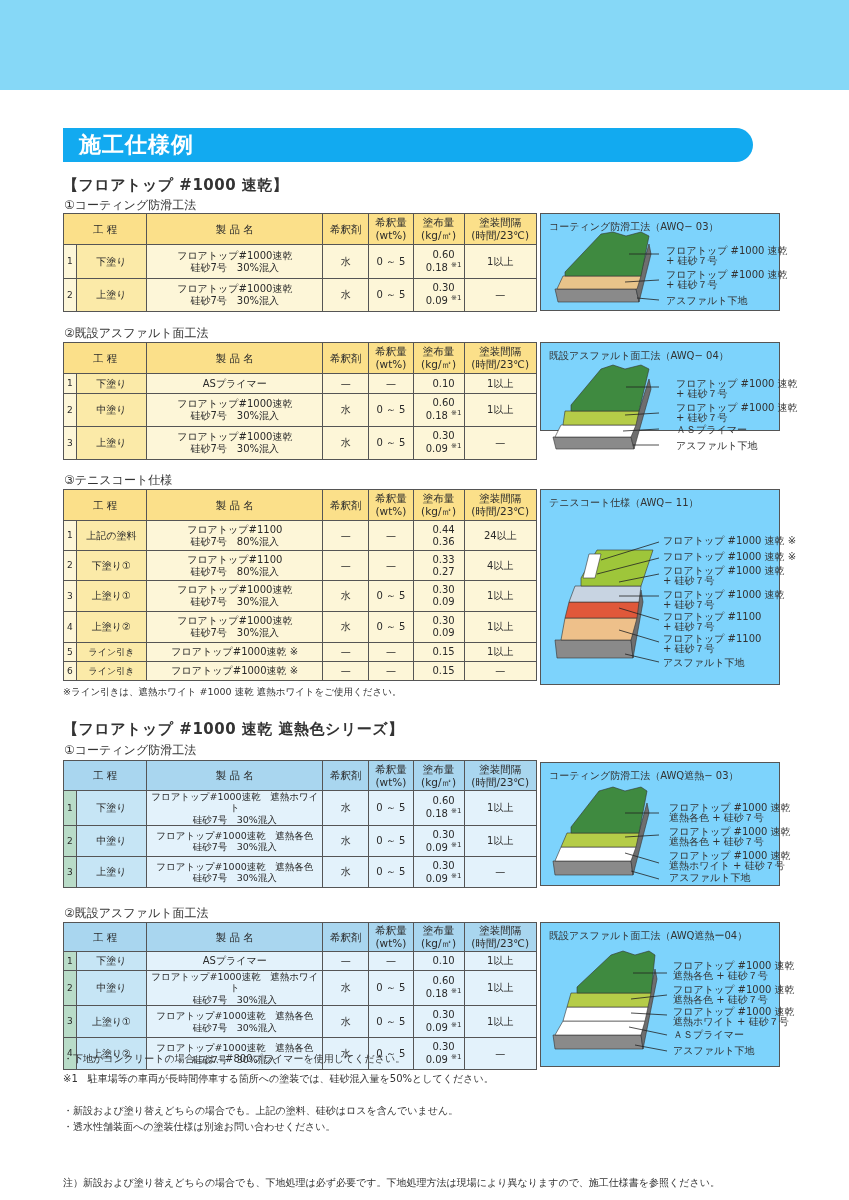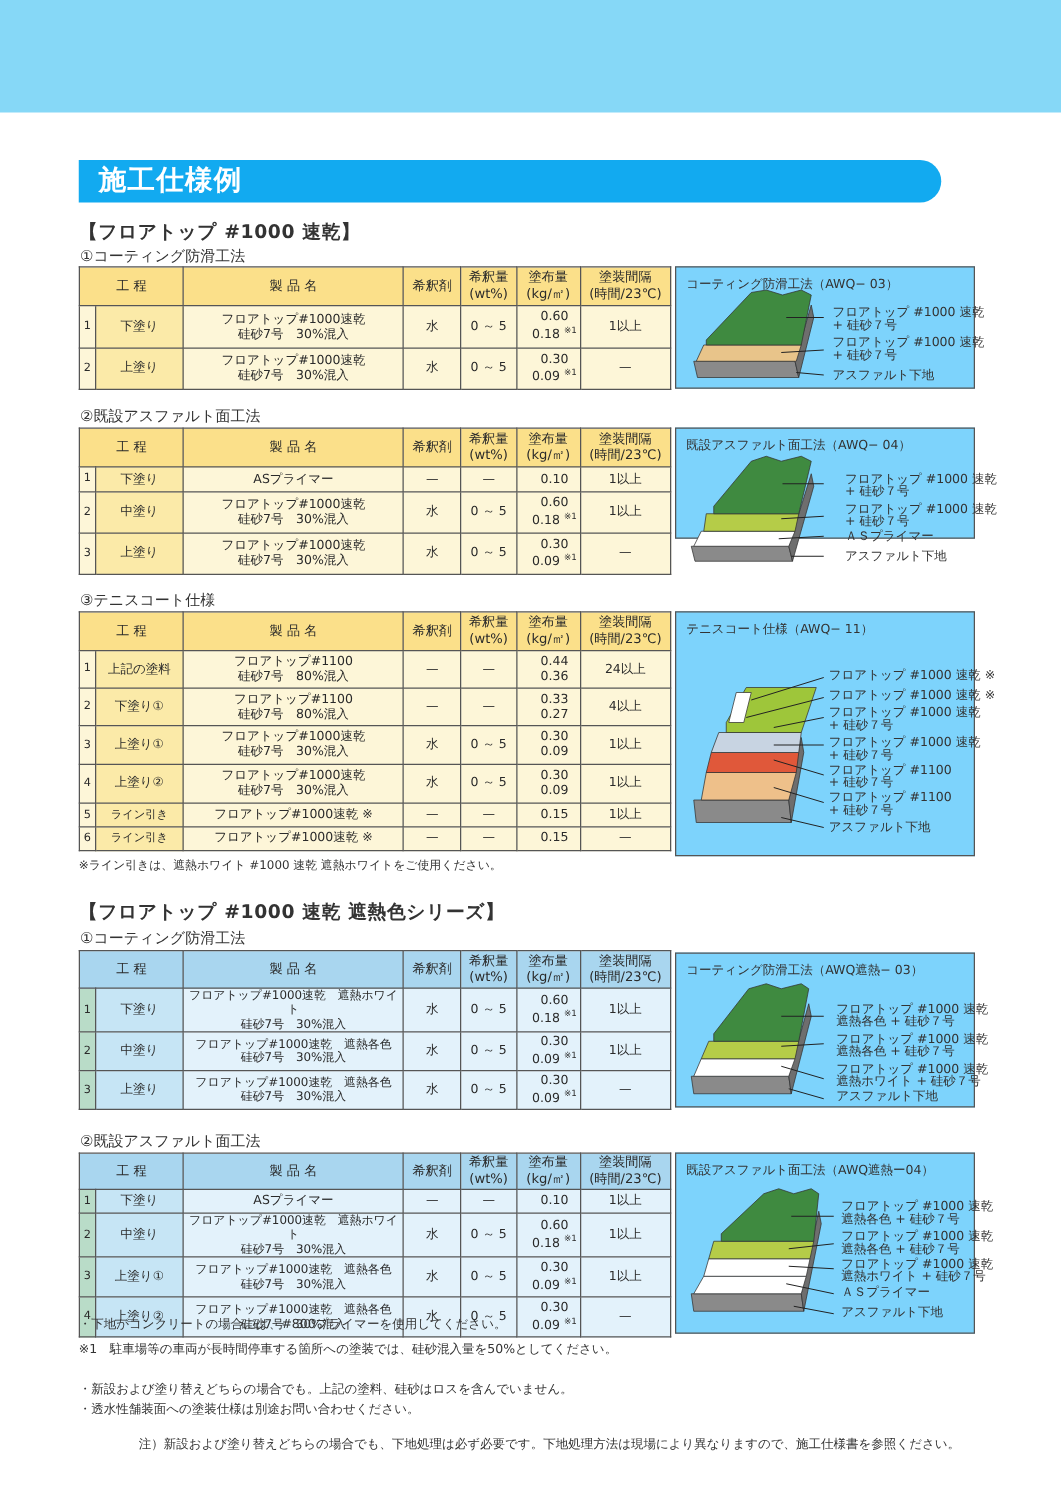--- a/index.html
+++ b/index.html
@@ -387,13 +387,13 @@
   <div class="lbl" style="left:132px; top:62px;"><span>フロアトップ #1000 速乾</span><br><span>遮熱各色 + 硅砂７号</span></div>
   <div class="lbl" style="left:132px; top:84px;"><span>フロアトップ #1000 速乾</span><br><span>遮熱ホワイト + 硅砂７号</span></div>
   <div class="lbl" style="left:132px; top:107px;">ＡＳプライマー</div>
   <div class="lbl" style="left:132px; top:123px;">アスファルト下地</div>
 </div>
 
 <div class="footnote" style="top:1072px;">※1　駐車場等の車両が長時間停車する箇所への塗装では、硅砂混入量を50%としてください。</div>
 <div class="footnote" style="top:1052px;">・下地がコンクリートの場合には、#800プライマーを使用してください。</div>
 <div class="footnote" style="top:1104px;">・新設および塗り替えどちらの場合でも。上記の塗料、硅砂はロスを含んでいません。</div>
 <div class="footnote" style="top:1120px;">・透水性舗装面への塗装仕様は別途お問い合わせください。</div>
-<div class="footnote" style="top:1148px;margin-left:48px;">注）新設および塗り替えどちらの場合でも、下地処理は必ず必要です。下地処理方法は現場により異なりますので、施工仕様書を参照ください。</div>
+<div class="footnote" style="top:1176px;">注）新設および塗り替えどちらの場合でも、下地処理は必ず必要です。下地処理方法は現場により異なりますので、施工仕様書を参照ください。</div>
 
 </body></html>

